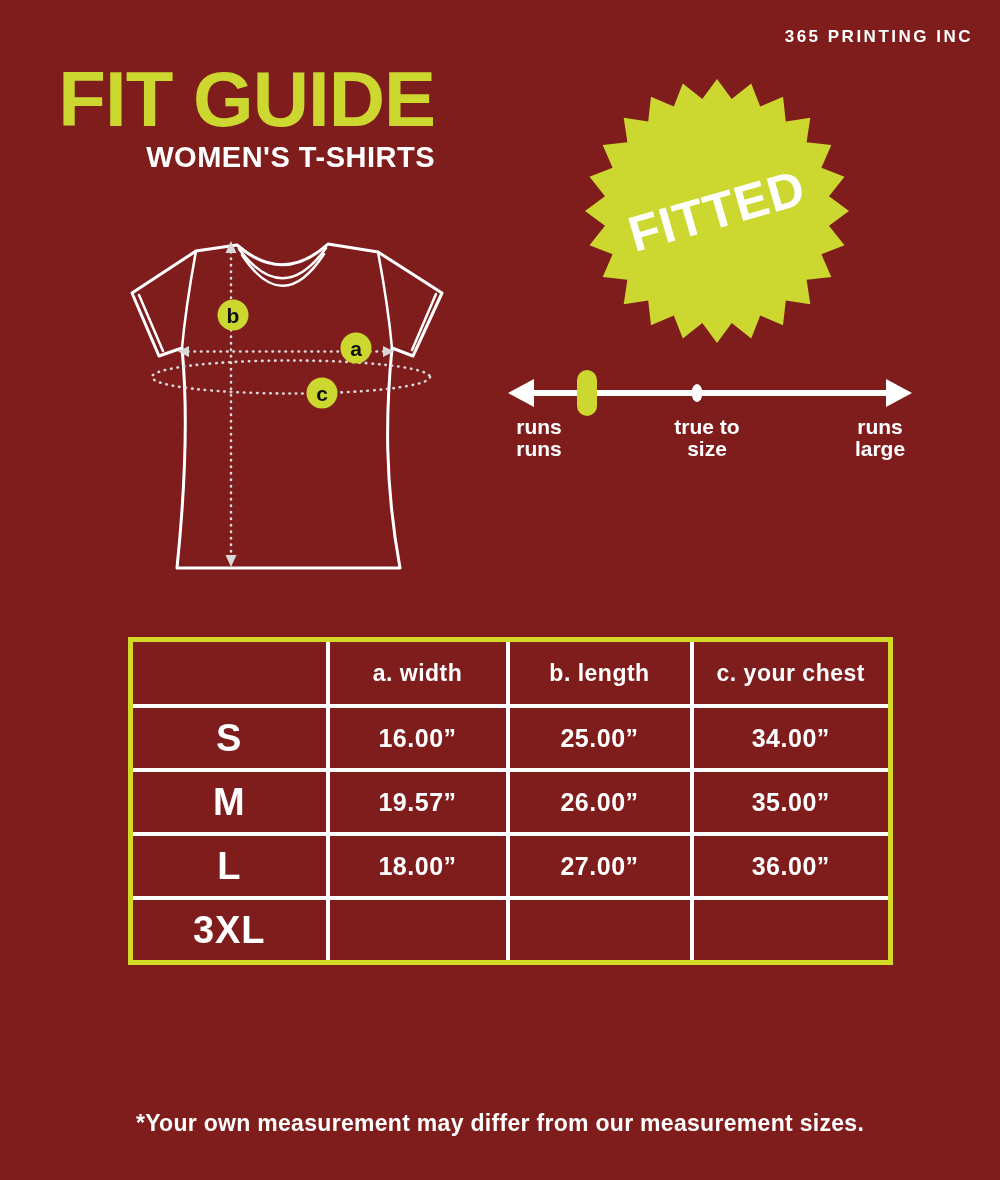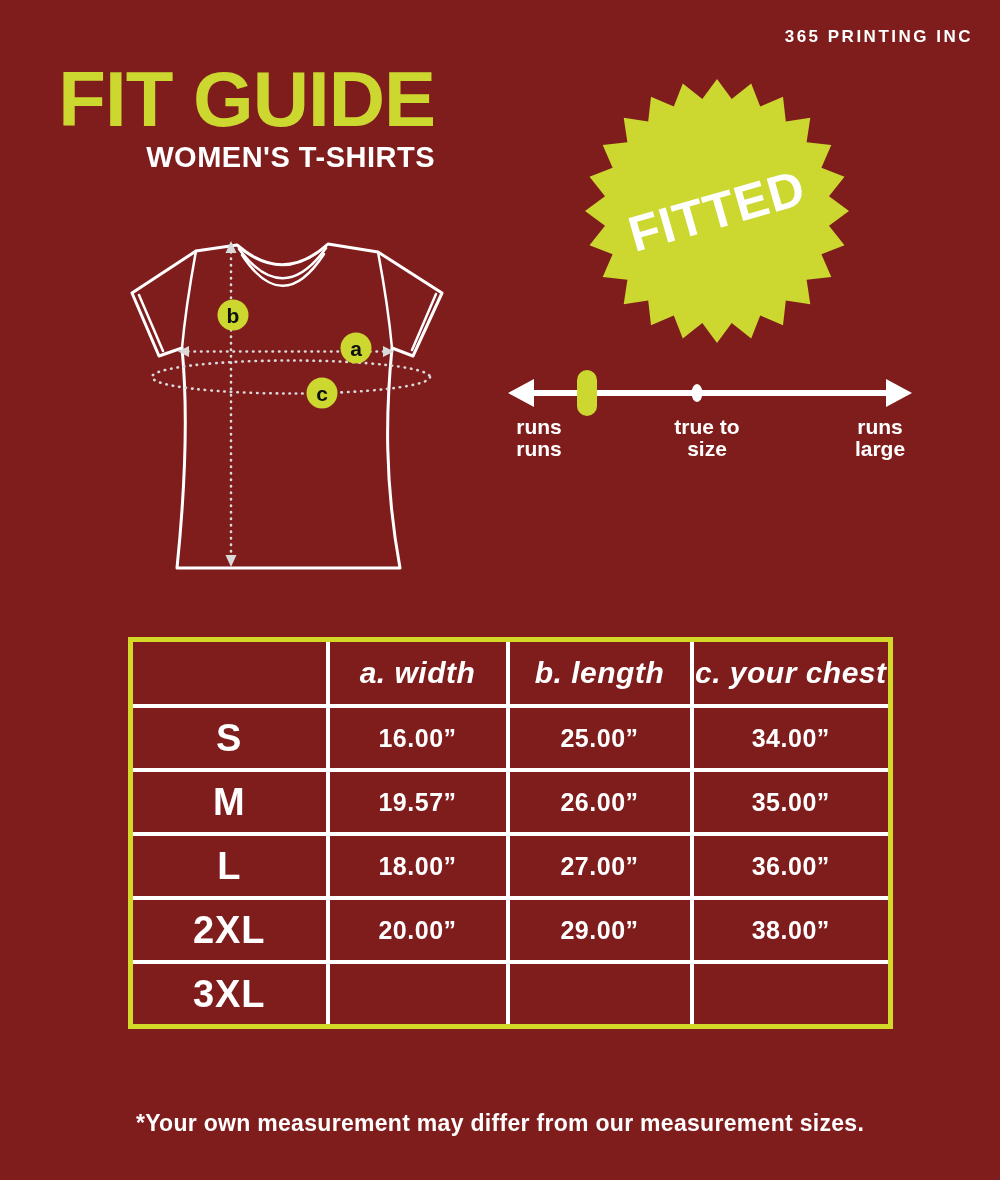--- a/index.html
+++ b/index.html
@@ -41,21 +41,21 @@
 
   .size-table{
     position:absolute;left:128px;top:637px;width:760px;
     border-collapse:collapse;table-layout:fixed;
     border:5px solid #d2d926;
   }
   .size-table td{
     border:4px solid #ffffff;text-align:center;vertical-align:middle;padding:0;
     color:#ffffff;
   }
-  .size-table tr.hdr td{height:62px;font-size:30px;letter-spacing:.5px;font-style:italic;}
+  .size-table tr.hdr td{height:62px;font-size:23px;letter-spacing:.5px;}
   .size-table tr.data td{height:60px;}
   .size-table td.size-cell{font-size:38px;letter-spacing:1px;}
   .size-table td.val-cell{font-size:25px;letter-spacing:.5px;}
 
   .footnote{
     position:absolute;left:0;top:1110px;width:1000px;text-align:center;
     font-size:23px;letter-spacing:.3px;
   }
 </style>
 </head>
@@ -157,26 +157,20 @@
       <td class="val-cell">26.00”</td>
       <td class="val-cell">35.00”</td>
     </tr>
     <tr class="data">
       <td class="size-cell">L</td>
       <td class="val-cell">18.00”</td>
       <td class="val-cell">27.00”</td>
       <td class="val-cell">36.00”</td>
     </tr>
     <tr class="data">
-      <td class="size-cell">2XL</td>
-      <td class="val-cell">20.00”</td>
-      <td class="val-cell">29.00”</td>
-      <td class="val-cell">38.00”</td>
-    </tr>
-    <tr class="data">
       <td class="size-cell">3XL</td>
       <td class="val-cell"></td>
       <td class="val-cell"></td>
       <td class="val-cell"></td>
     </tr>
   </tbody>
     </table>
 
   <div class="footnote">*Your own measurement may differ from our measurement sizes.</div>
 

